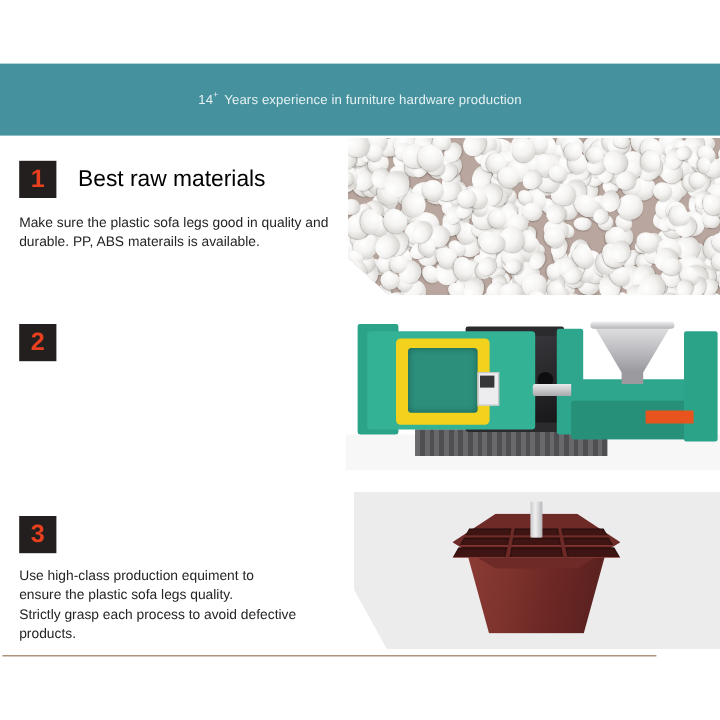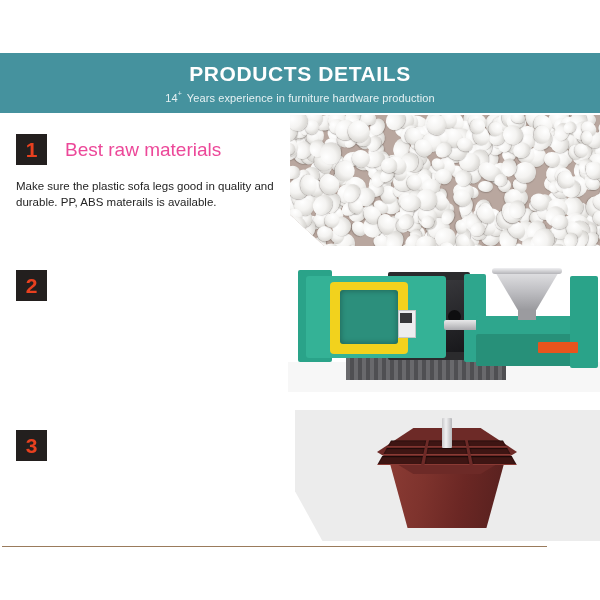--- a/index.html
+++ b/index.html
@@ -35,21 +35,21 @@
   .sec3{top:429px;}
 
   .sec-head{display:flex;align-items:center;height:32px;margin-left:16px;}
   .badge{
     width:31px;height:31px;background:#231f1e;
     color:#e8401f;font-size:21px;font-weight:bold;
     display:flex;align-items:center;justify-content:center;
     flex:0 0 auto;line-height:1;
   }
   .sec-title{
-    margin-left:18px;color:#ec4899;font-size:19px;font-weight:normal;
+    margin-left:18px;color:#000000;font-size:19px;font-weight:normal;
     line-height:1;white-space:nowrap;
   }
   .sec-body{
     margin:13px 0 0 16px;color:#242424;font-size:11.5px;line-height:1.42;
     width:286px;white-space:pre-line;
   }
   .sec2 .sec-body{margin-top:9px;}
   .sec3 .sec-body{margin-top:11px;}
 
   
@@ -123,21 +123,20 @@
 
   
   .rule{position:absolute;left:2px;top:546px;width:545px;height:1px;background:#9a7b5c;}
 </style>
 </head>
 <body>
 
 <div class="page">
 
   <div class="banner">
-    <div class="banner-title">PRODUCTS DETAILS</div>
     <div class="banner-sub">
       <span>14</span><span class="sup">+</span>
       <span>Years experience in furniture hardware production</span>
     </div>
   </div>
 
   <div class="section sec1">
     <div class="sec-head">
       <div class="badge">1</div>
       <div class="sec-title">Best raw materials</div>
@@ -149,20 +148,24 @@
   <div class="section sec2">
     <div class="sec-head">
       <div class="badge">2</div>
     </div>
   </div>
 
   <div class="section sec3">
     <div class="sec-head">
       <div class="badge">3</div>
     </div>
+    <div class="sec-body">Use high-class production equiment to
+ensure the plastic sofa legs quality.
+Strictly grasp each process to avoid defective
+products.</div>
   </div>
 
   <div class="photo photo1">
     <div class="pellet-field" id="pelletField">
         <div class="pellet" style="width: 13.3295px; height: 12.3177px; left: 97.4926%; top: 83.9644%; transform: rotate(-18.0788deg);"></div>
         <div class="pellet" style="width: 19.9904px; height: 19.3859px; left: 66.3336%; top: 7.76763%; transform: rotate(-1.06775deg);"></div>
         <div class="pellet" style="width: 15.198px; height: 11.1456px; left: 46.2786%; top: 9.99965%; transform: rotate(81.6153deg);"></div>
         <div class="pellet" style="width: 17.7465px; height: 13.6996px; left: 24.9824%; top: 22.2797%; transform: rotate(-53.3214deg);"></div>
         <div class="pellet" style="width: 15.0858px; height: 12.5591px; left: 65.4804%; top: 9.25262%; transform: rotate(45.9147deg);"></div>
         <div class="pellet" style="width: 19.7558px; height: 19.7933px; left: 43.6303%; top: 37.8449%; transform: rotate(84.0932deg);"></div>

